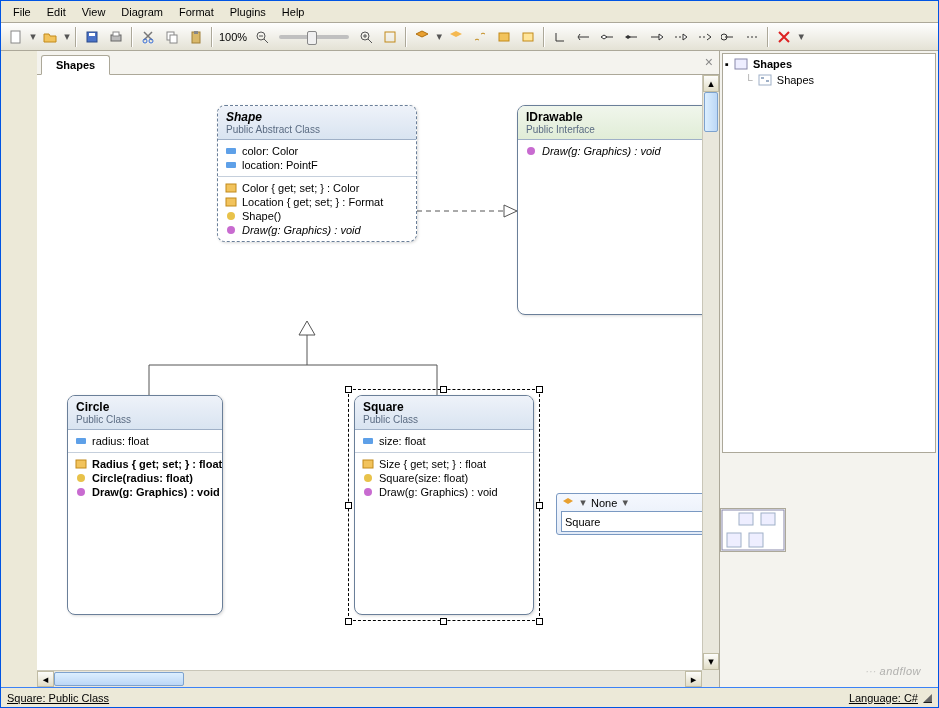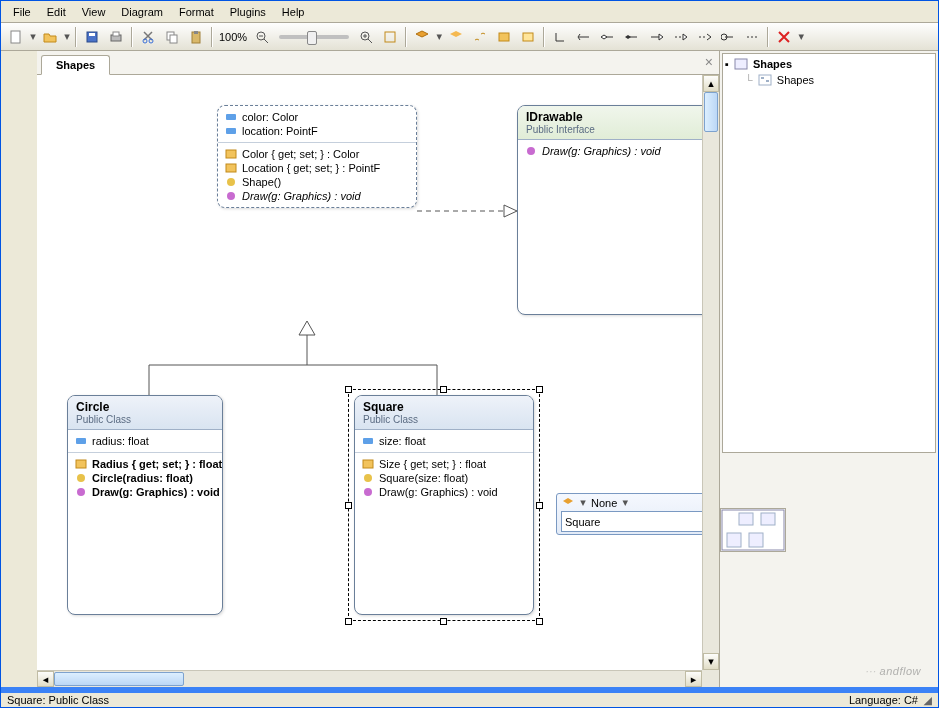--- a/index.html
+++ b/index.html
@@ -52,21 +52,21 @@
   .italic { font-style: italic; }
   .ifacebox .hdr { background:linear-gradient(#f0f6ec,#e1edd7); }
   svg.connector { position:absolute; left:0; top:0; pointer-events:none; }
   .sel { position:absolute; border:1px dashed #000; }
   .handle { position:absolute; width:7px; height:7px; background:#fff; border:1px solid #000; }
   .right-pane { width:218px; display:flex; flex-direction:column; background:#f4f3ee; }
   .tree { background:#fff; border:1px solid #aca899; margin:2px; padding:2px; height:400px;}
   .tree-row { display:flex; align-items:center; gap:4px; padding:1px 0; cursor:pointer;}
   .tree-icon { width:16px; height:14px; display:inline-flex; align-items:center; justify-content:center;}
   .overview { border:1px solid #aca899; background:#fff; margin:2px; width:66px; height:44px; position:absolute; left:718px; top:506px;}
-  .status { height:20px; background:#ece9d8; border-top:6px solid #3b82f6; display:flex; align-items:center; padding:0 6px; font-size:11px;}
+  .status { height:20px; background:#ece9d8; border-top:1px solid #3b82f6; display:flex; align-items:center; padding:0 6px; font-size:11px;text-decoration:underline;}
   .status .spacer { flex:1;}
   .popup { position:absolute; left:519px; top:418px; width:340px; height:42px; background:linear-gradient(#f5f8fe,#e3ebf7); border:1px solid #7a99c2; border-radius:3px; padding:2px 4px; display:flex; flex-direction:column; gap:2px;}
   .popup-row1 { display:flex; align-items:center; gap:4px;}
   .popup-row1 .ptxt { font-size:11px;}
   .popup input { flex:1; width:100%; border:1px solid #7a99c2; padding:1px 3px; font-size:11px; height:17px;}
   .watermark { position:absolute; right:18px; bottom:28px; color:rgba(120,120,120,0.55); font-size:18px; font-style:italic; letter-spacing:0.5px; pointer-events:none;}
   .watermark::before{content:"";}
   .dd { width:8px; text-align:center; color:#555; cursor:pointer;}
 </style>
 </head>
@@ -259,20 +259,24 @@
 
             <line x1="270" y1="250" x2="270" y2="290" stroke="#555"></line>
             <path d="M262 260 L278 260 L270 246 Z" fill="#fff" stroke="#555"></path>
             <line x1="270" y1="290" x2="112" y2="290" stroke="#555"></line>
             <line x1="270" y1="290" x2="400" y2="290" stroke="#555"></line>
             <line x1="112" y1="290" x2="112" y2="320" stroke="#555"></line>
             <line x1="400" y1="290" x2="400" y2="320" stroke="#555"></line>
           </svg>
 
           <div class="classbox dashed" style="left:180px; top:30px; width:200px;">
+            <div class="hdr">
+              <div class="name">Shape</div>
+              <div class="sub">Public Abstract Class</div>
+            </div>
             <div class="sect">
               <div class="row">
                   <span class="ico field">
                     <svg width="12" height="10">
                       <rect x="1" y="2" width="10" height="6" rx="1"></rect>
                     </svg>
                   </span>
                   <span>color: Color</span>
                 </div>
               <div class="row">
@@ -292,21 +296,21 @@
                     </svg>
                   </span>
                   <span>Color { get; set; } : Color</span>
                 </div>
               <div class="row">
                   <span class="ico prop">
                     <svg width="12" height="10">
                       <rect x="1" y="1" width="10" height="8" fill="#f2c35c" stroke="#c28a1a"></rect>
                     </svg>
                   </span>
-                  <span>Location { get; set; } : PointF</span>
+                  <span>Location { get; set; } : Format</span>
                 </div>
               <div class="row">
                   <span class="ico ctor">
                     <svg width="12" height="10">
                       <circle cx="6" cy="5" r="4"></circle>
                     </svg>
                   </span>
                   <span>Shape()</span>
                 </div>
               <div class="row">

